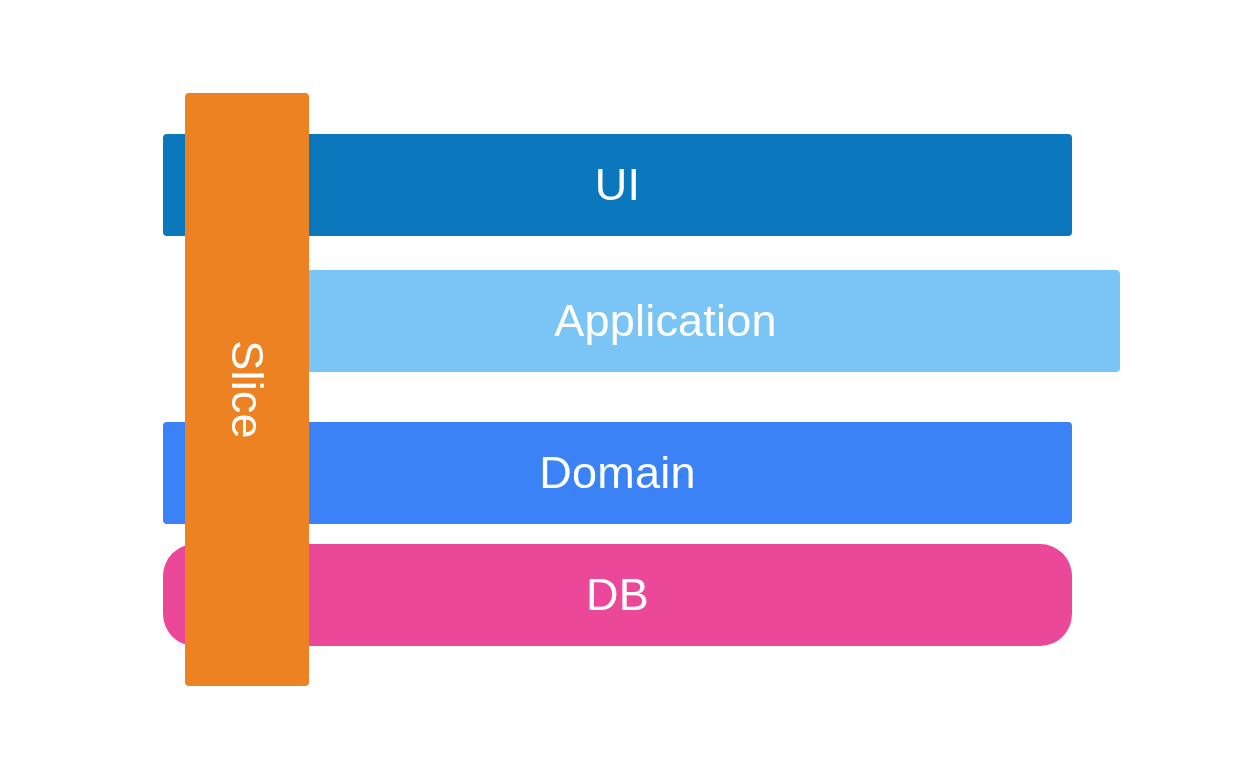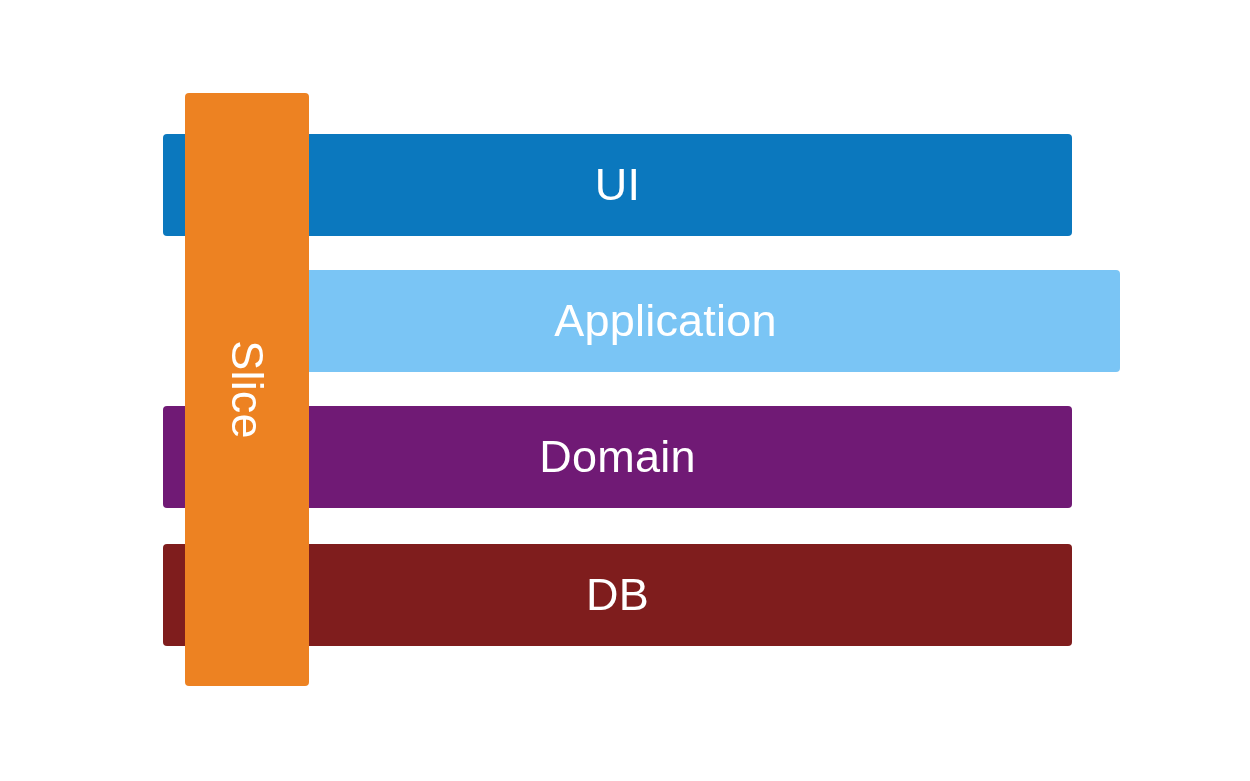--- a/index.html
+++ b/index.html
@@ -85,25 +85,25 @@
   <div class="layer-stack">
 
     <div class="layer-bar layer-bar-ui" style="background-color: rgb(11, 120, 190);">
       <span class="layer-label">UI</span>
     </div>
 
     <div class="layer-bar layer-bar-app" style="background-color: rgb(122, 197, 245); margin-left: 48px;">
       <span class="layer-label">Application</span>
     </div>
 
-    <div class="layer-bar layer-bar-domain" style="background-color: #701a75;">
+    <div class="layer-bar layer-bar-domain" style="background-color: #3b82f6; margin-top: 16px;">
       <span class="layer-label">Domain</span>
     </div>
 
-    <div class="layer-bar layer-bar-db" style="background-color: #7f1d1d;">
+    <div class="layer-bar layer-bar-db" style="background-color: #ec4899; border-radius: 32px;">
       <span class="layer-label">DB</span>
     </div>
 
   </div>
 
   <div class="slice-bar" style="background-color: rgb(237, 130, 34);">
     <span class="slice-label">Slice</span>
   </div>
 
 </div>

